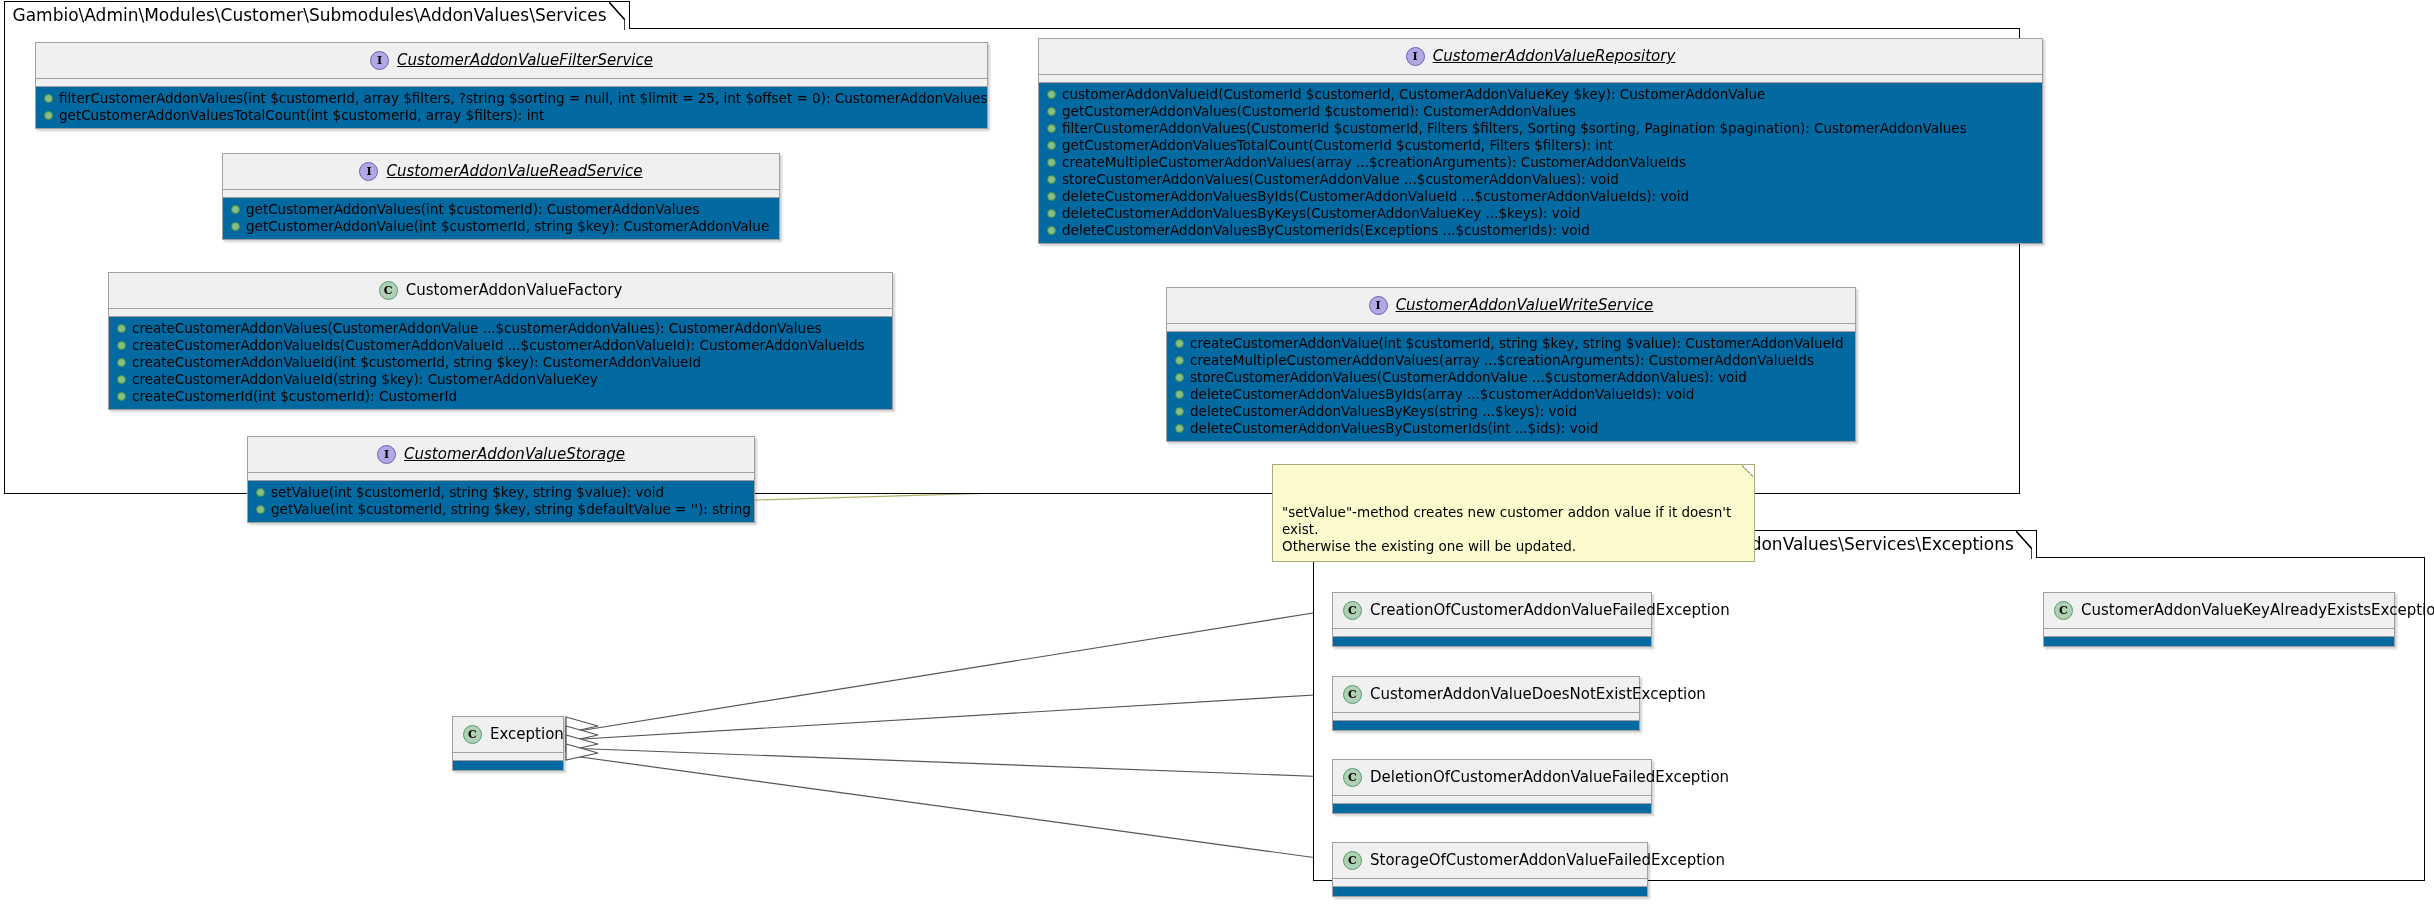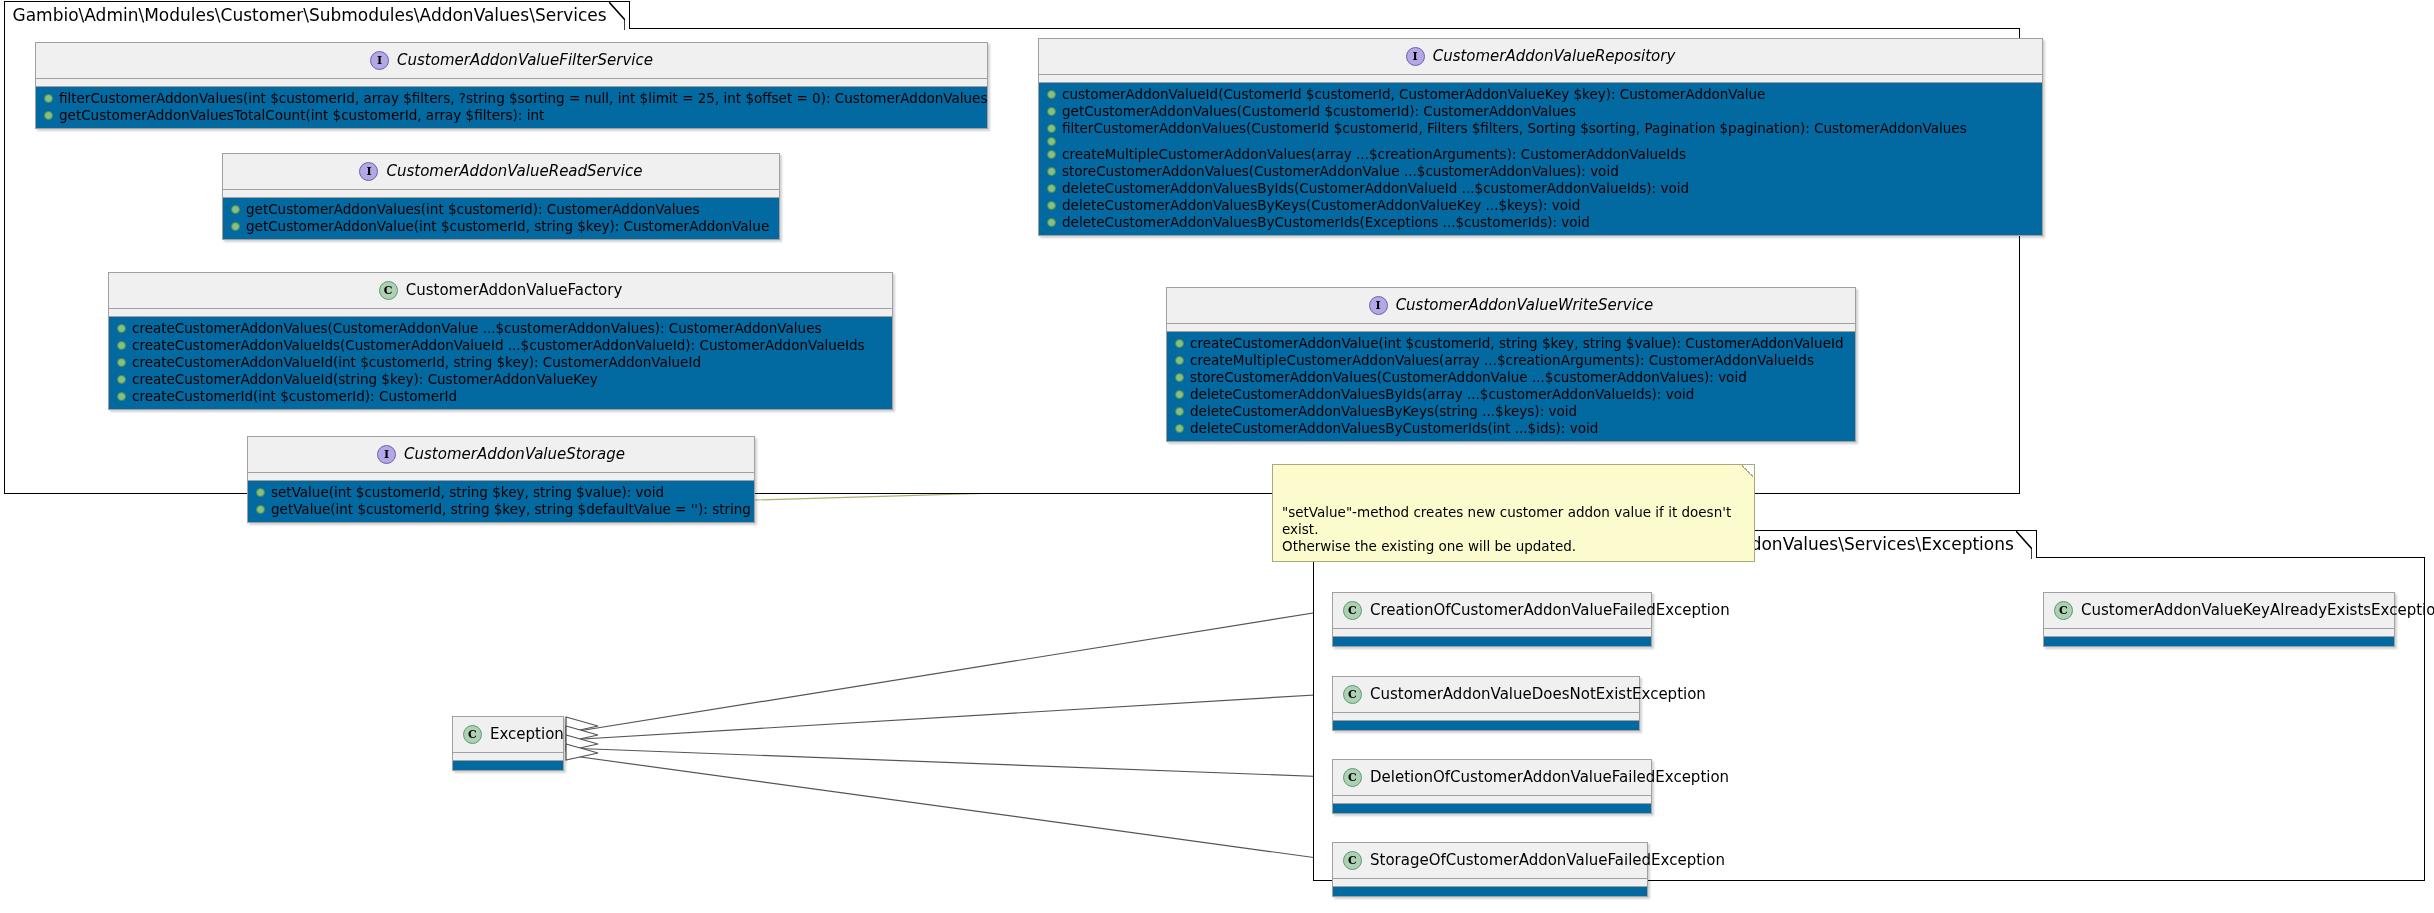--- a/index.html
+++ b/index.html
@@ -101,21 +101,21 @@
   .stereo.cls {
     background: #add1b2;
     border: 1px solid #5c9a72;
     color: #000000;
   }
   .uml-title {
     font-size: 15px;
     color: #000000;
     white-space: nowrap;
   }
-  .uml-title.italic { font-style: italic; }
+  .uml-title.italic { font-style: italic; text-decoration: underline; }
   .uml-sep {
     height: 7px;
     background: #f0f0f0;
     border-bottom: 1px solid #a0a0a0;
   }
   .uml-body {
     background: #0369a1;
     padding: 3px 0 4px 0;
   }
   .uml-body.empty { padding: 0; height: 9px; }
@@ -227,20 +227,21 @@
       <div class="member">
           <span class="bullet"></span>
           <span>getCustomerAddonValues(CustomerId $customerId): CustomerAddonValues</span>
         </div>
       <div class="member">
           <span class="bullet"></span>
           <span>filterCustomerAddonValues(CustomerId $customerId, Filters $filters, Sorting $sorting, Pagination $pagination): CustomerAddonValues</span>
         </div>
       <div class="member">
           <span class="bullet"></span>
+          <span>getCustomerAddonValuesTotalCount(CustomerId $customerId, Filters $filters): int</span>
         </div>
       <div class="member">
           <span class="bullet"></span>
           <span>createMultipleCustomerAddonValues(array ...$creationArguments): CustomerAddonValueIds</span>
         </div>
       <div class="member">
           <span class="bullet"></span>
           <span>storeCustomerAddonValues(CustomerAddonValue ...$customerAddonValues): void</span>
         </div>
       <div class="member">

